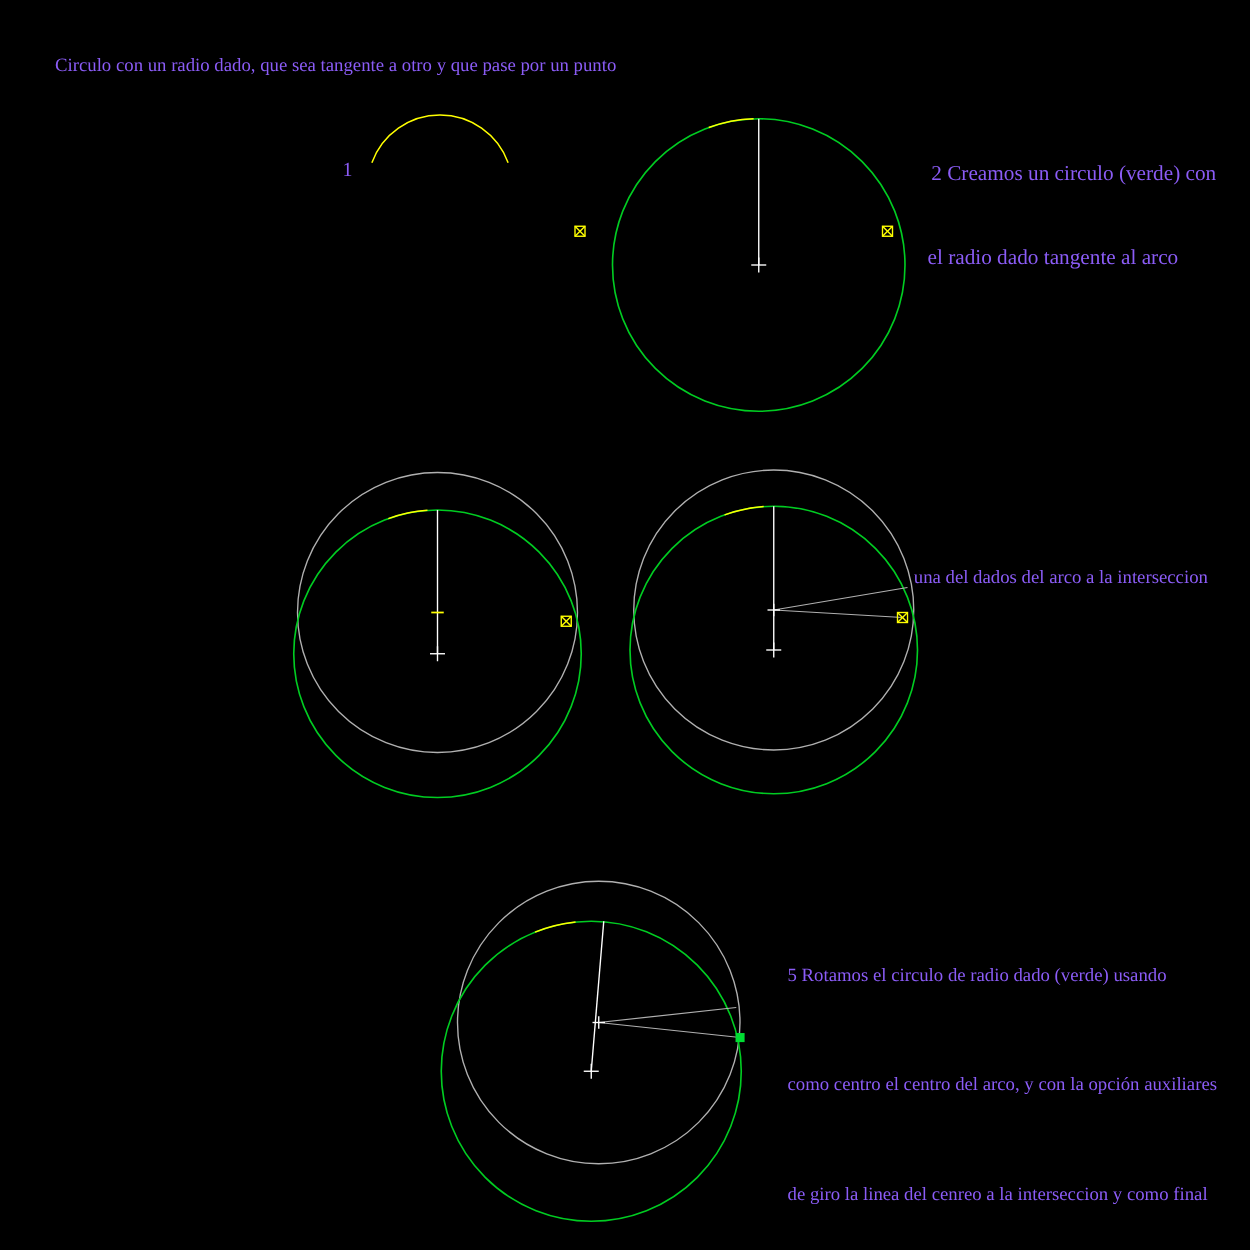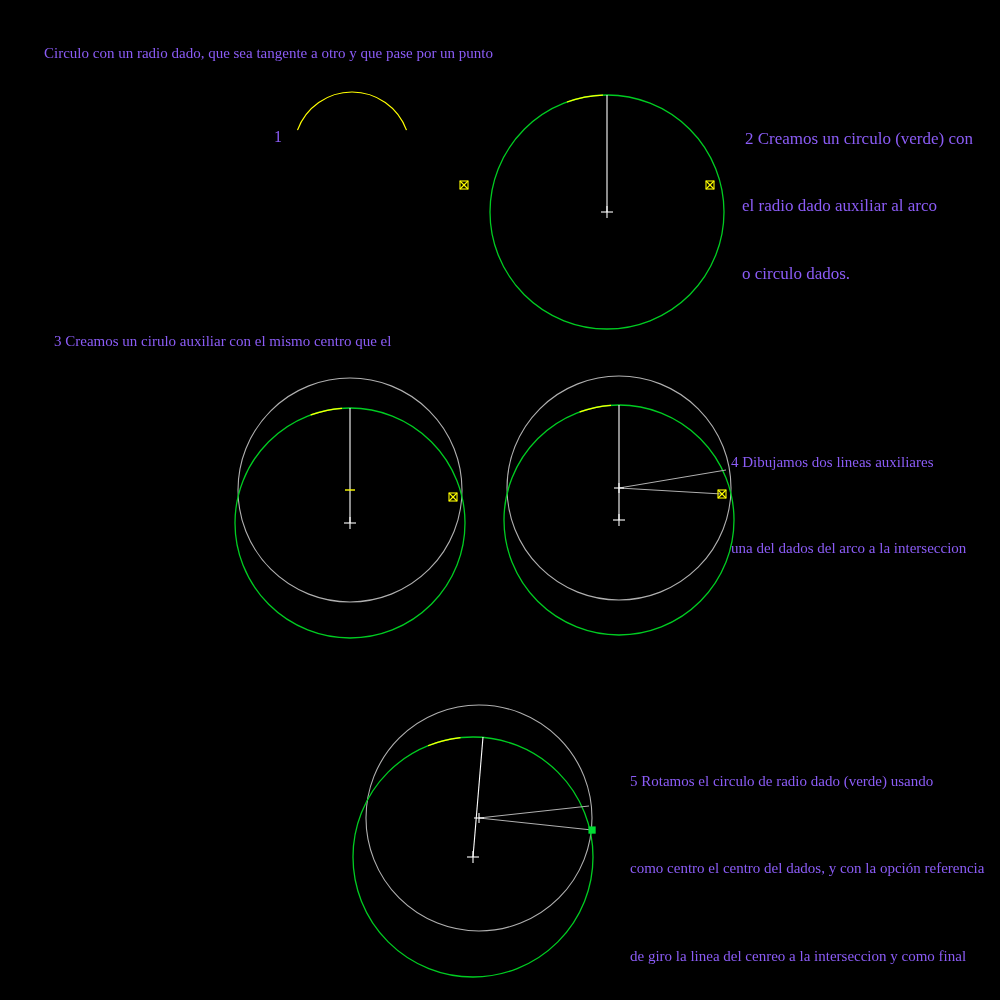--- a/index.html
+++ b/index.html
@@ -71,36 +71,33 @@
 <body>
 
 <div id="canvas-root">
 
   <div class="txt" id="title-text">Circulo con un radio dado, que sea tangente a otro y que pase por un punto</div>
 
   <div class="txt" id="step1-label">1</div>
 
   <div class="txt" id="step2-text">
     <span>2 Creamos un circulo (verde) con</span><br>
-    <span class="ind">el radio dado auxiliar al arco</span>
-    <span class="ind">o circulo dados.</span>
+    <span class="ind">el radio dado tangente al arco</span>
   </div>
 
   <div class="txt" id="step3-text">
-    <div>3 Creamos un cirulo auxiliar con el mismo centro que el</div>
   </div>
 
   <div class="txt" id="step4-text">
-    <div>4 Dibujamos dos lineas auxiliares</div>
     <div>una del dados del arco a la interseccion</div>
   </div>
 
   <div class="txt" id="step5-text">
     <div>5 Rotamos el circulo de radio dado (verde) usando</div>
-    <div>como centro el centro del dados, y con la opción referencia</div>
+    <div>como centro el centro del arco, y con la opción auxiliares</div>
     <div>de giro la linea del cenreo a la interseccion y como final</div>
     
   </div>
 
   <svg class="fig" id="figures" viewBox="0 0 1000 1000">
 
     <g>
       <path id="f1-arc" fill="none" stroke="#ffff00" stroke-width="1.2" d="M 297.4978279944173 130.1628316871112 A 58 58 0 0 1 406.5021720055827 130.16283168711124"></path>
       <g id="f1-point">
           <rect x="460" y="181" width="8" height="8" fill="none" stroke="#ffff00" stroke-width="1.1"></rect>

